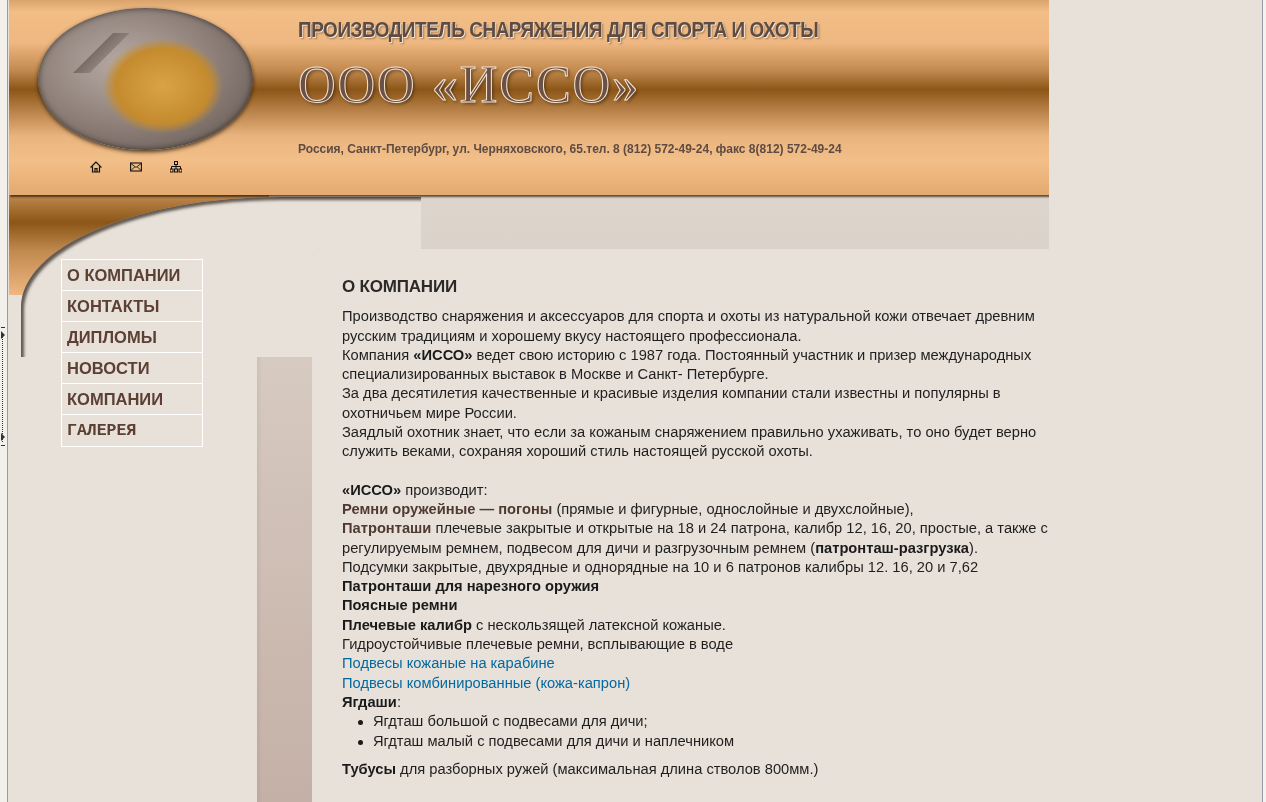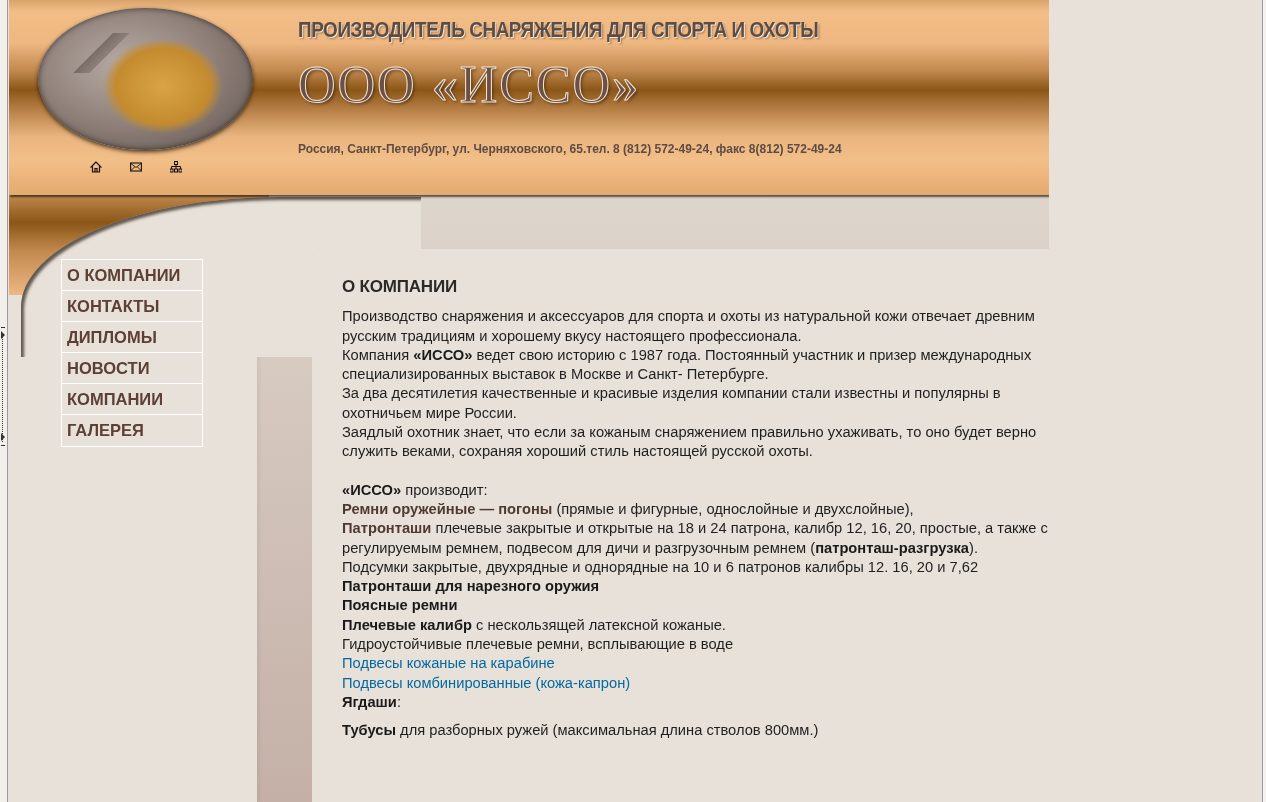--- a/index.html
+++ b/index.html
@@ -58,21 +58,21 @@
   
   .content-bg {
     position: absolute; left: 248px; top: 197px; width: 1005px; height: 605px;
     background: linear-gradient(to bottom, #ddd5cc 0%, #d6c9c0 30%, #c4b0a6 100%);
     z-index: 0;
   }
   .content-bg::before { content: ""; position: absolute; left: 0; top: 0; width: 5px; height: 100%; background: linear-gradient(to right, rgba(0,0,0,.05), transparent); }
 
   .nav { position: absolute; left: 52px; top: 259px; width: 142px; border: 1px solid #fff; z-index: 3; }
   .nav-item { height: 31px; border-bottom: 1px solid #fff; padding-left: 5px; font-size: 16.5px; font-weight: bold; color: #5c4033; line-height: 31px; cursor: pointer; background: #e8e1da; }
-  .nav-item:last-child { border-bottom: none; }
+  .nav-item:last-child { border-bottom: none; font-family: Liberation Mono, monospace; }
 
   .panel { position: absolute; left: 303px; top: 249px; width: 773px; height: 560px; background: #e8e1da; border-radius: 8px 8px 0 0; z-index: 1; box-shadow: 0 0 1px rgba(0,0,0,.06); }
   .panel-inner { position: absolute; left: 30px; top: 28px; width: 710px; font-size: 14.7px; color: #1f1f1f; line-height: 19.3px; }
   .panel-title { font-size: 17px; font-weight: bold; color: #2c2a28; margin-bottom: 11px; letter-spacing: -0.2px; }
   .panel-inner b { color: #1a1a1a; }
   .brown b, .brownb { color: #4e3a30; }
   .gray { color: #0369a1; }
   .gap { height: 19px; }
   ul.bag { list-style: none; margin-left: 14px; }
   ul.bag li { position: relative; padding-left: 17px; }
@@ -158,20 +158,24 @@
 
       <div>Подсумки закрытые, двухрядные и однорядные на 10 и 6 патронов калибры 12. 16, 20 и 7,62</div>
       <div><b>Патронташи для нарезного оружия</b></div>
       <div><b>Поясные ремни</b></div>
       <div><b>Плечевые калибр</b><span> с нескользящей латексной кожаные.</span></div>
       <div>Гидроустойчивые плечевые ремни, всплывающие в воде</div>
       <div class="gray">Подвесы кожаные на карабине</div>
       <div class="gray">Подвесы комбинированные (кожа-капрон)</div>
 
       <div><b>Ягдаши</b><span>:</span></div>
+      <ul class="bag">
+        <li>Ягдташ большой с подвесами для дичи;</li>
+        <li>Ягдташ малый с подвесами для дичи и наплечником</li>
+      </ul>
 
       <div class="small-gap"></div>
 
       <div><b>Тубусы</b><span> для разборных ружей (максимальная длина стволов 800мм.)</span></div>
     </div>
   </div>
 
 </div>
 
 </body></html>

